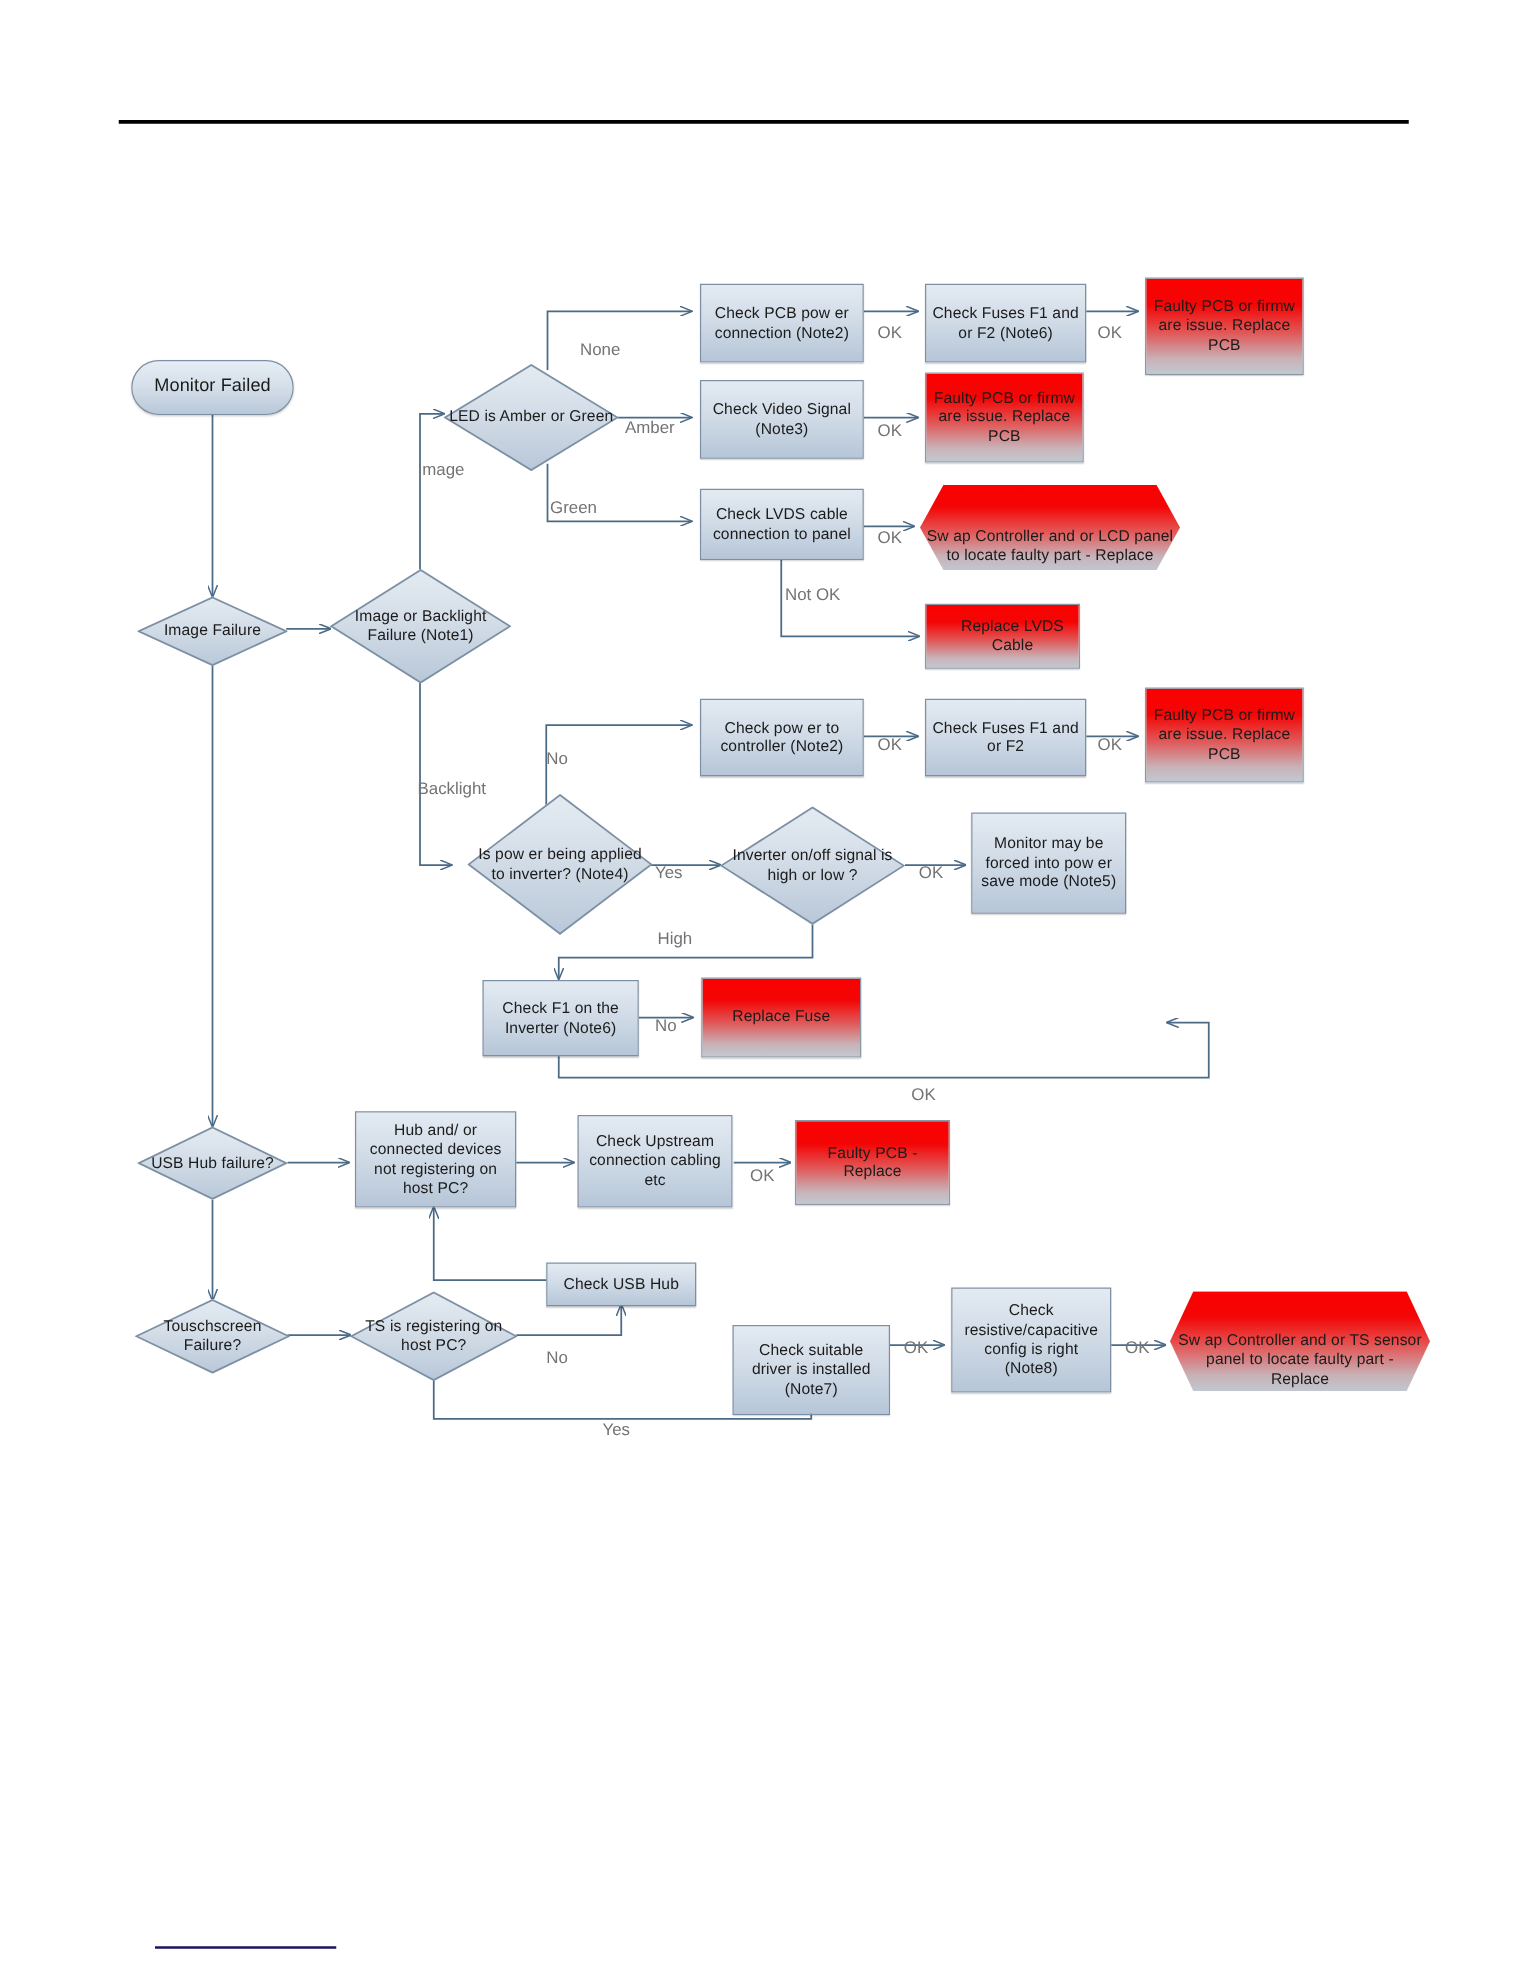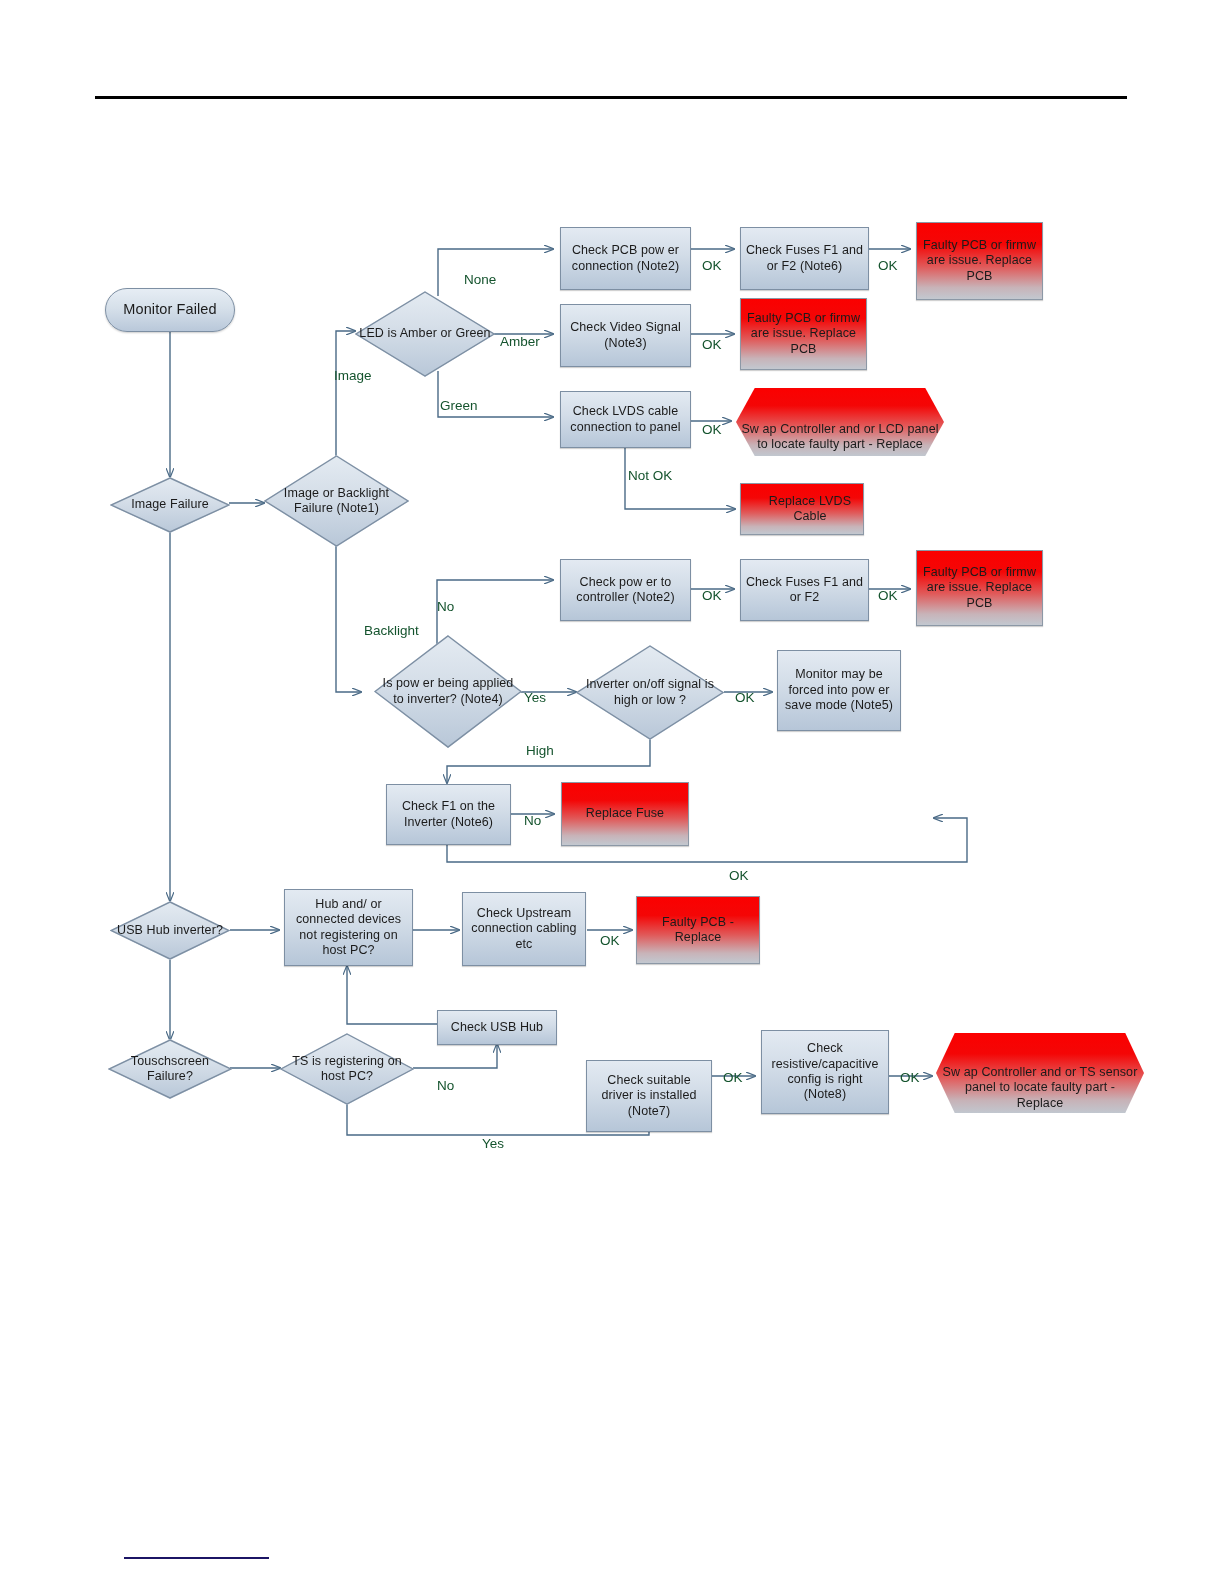--- a/index.html
+++ b/index.html
@@ -107,21 +107,21 @@
     position: absolute;
     left: 0; top: 0; width: 100%; height: 100%;
     clip-path: polygon(9% 0%, 91% 0%, 100% 50%, 91% 100%, 9% 100%, 0% 50%);
     background: linear-gradient(to bottom, #fb0000 0%, #f40606 26%, #e35a5a 56%, #c7b2b7 84%, #c1c7cf 100%);
   }
   .hexred span { position: relative; z-index: 2; margin-top: 30px; }
 
   .edge-label {
     position: absolute;
     font-size: 13.5px;
-    color: #14532d;
+    color: #737373;
     white-space: nowrap;
   }
 </style>
 </head>
 <body>
 
 <div id="page">
 
   <div class="hrule"></div>
   <div class="footrule"></div>
@@ -298,21 +298,21 @@
   <div class="node red" style="left:561px; top:782px; width:128px; height:64px;">
     <span>Replace Fuse</span>
   </div>
 
 
   <div class="node dia" style="left:110px; top:901px; width:120px; height:59px;">
     <div class="dshape"></div>
     <svg class="dborder" viewBox="0 0 120 59" preserveAspectRatio="none">
       <polygon points="60,1 119,29.5 60,58 1,29.5" fill="none" stroke="#7d8fa3" stroke-width="1.4"></polygon>
     </svg>
-    <span>USB Hub inverter?</span>
+    <span>USB Hub failure?</span>
   </div>
 
   <div class="node proc" style="left:284px; top:889px; width:129px; height:77px;">
     <span>Hub and/ or connected devices not registering on host PC?</span>
   </div>
 
   <div class="node proc" style="left:462px; top:892px; width:124px; height:74px;">
     <span>Check Upstream connection cabling etc</span>
   </div>
 
@@ -350,21 +350,21 @@
 
   <div class="node hexred" style="left:936px; top:1033px; width:208px; height:80px;">
     <div class="hshape"></div>
     <span>Sw ap Controller and or TS sensor panel to locate faulty part - Replace</span>
   </div>
 
   <div class="edge-label" style="left:464px; top:272px;">None</div>
   <div class="edge-label" style="left:500px; top:334px;">Amber</div>
   <div class="edge-label" style="left:440px; top:398px;">Green</div>
   <div class="edge-label" style="left:334px; top:368px;">Image</div>
-  <div class="edge-label" style="left:334px; top:623px;margin-left:30px;">Backlight</div>
+  <div class="edge-label" style="left:334px; top:623px;">Backlight</div>
   <div class="edge-label" style="left:702px; top:258px;">OK</div>
   <div class="edge-label" style="left:878px; top:258px;">OK</div>
   <div class="edge-label" style="left:702px; top:337px;">OK</div>
   <div class="edge-label" style="left:702px; top:422px;">OK</div>
   <div class="edge-label" style="left:628px; top:468px;">Not OK</div>
   <div class="edge-label" style="left:437px; top:599px;">No</div>
   <div class="edge-label" style="left:702px; top:588px;">OK</div>
   <div class="edge-label" style="left:878px; top:588px;">OK</div>
   <div class="edge-label" style="left:524px; top:690px;">Yes</div>
   <div class="edge-label" style="left:735px; top:690px;">OK</div>

